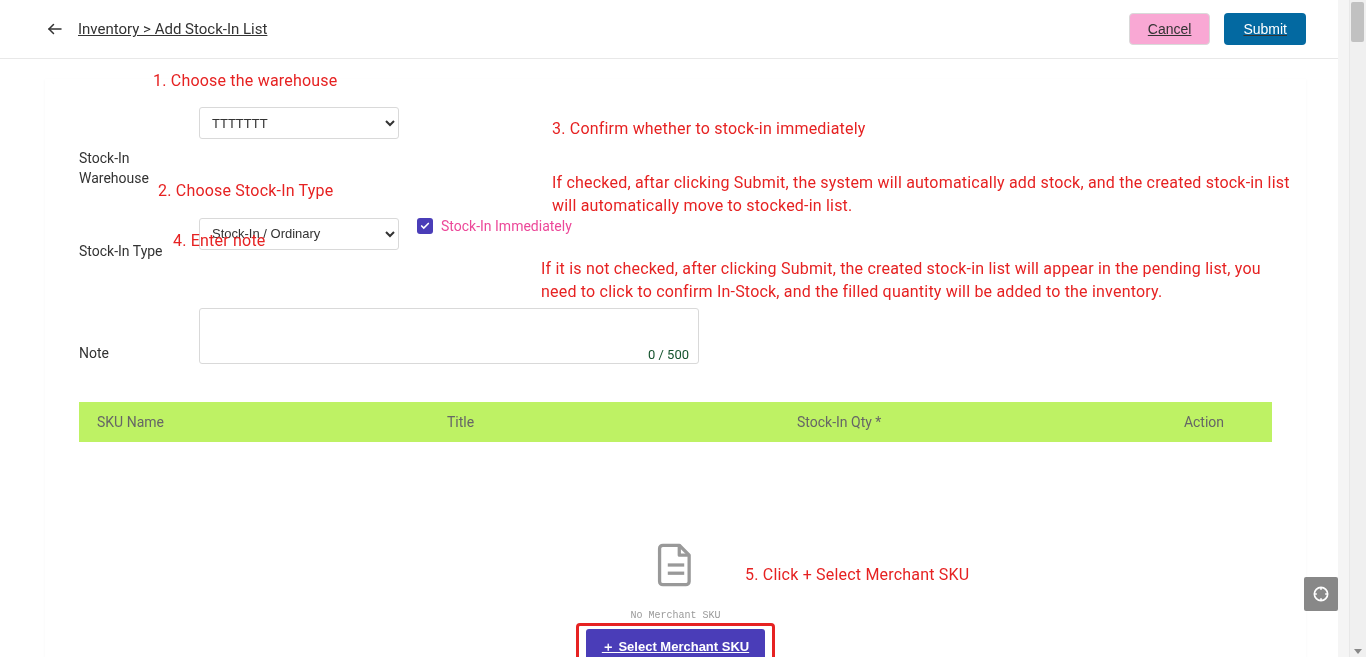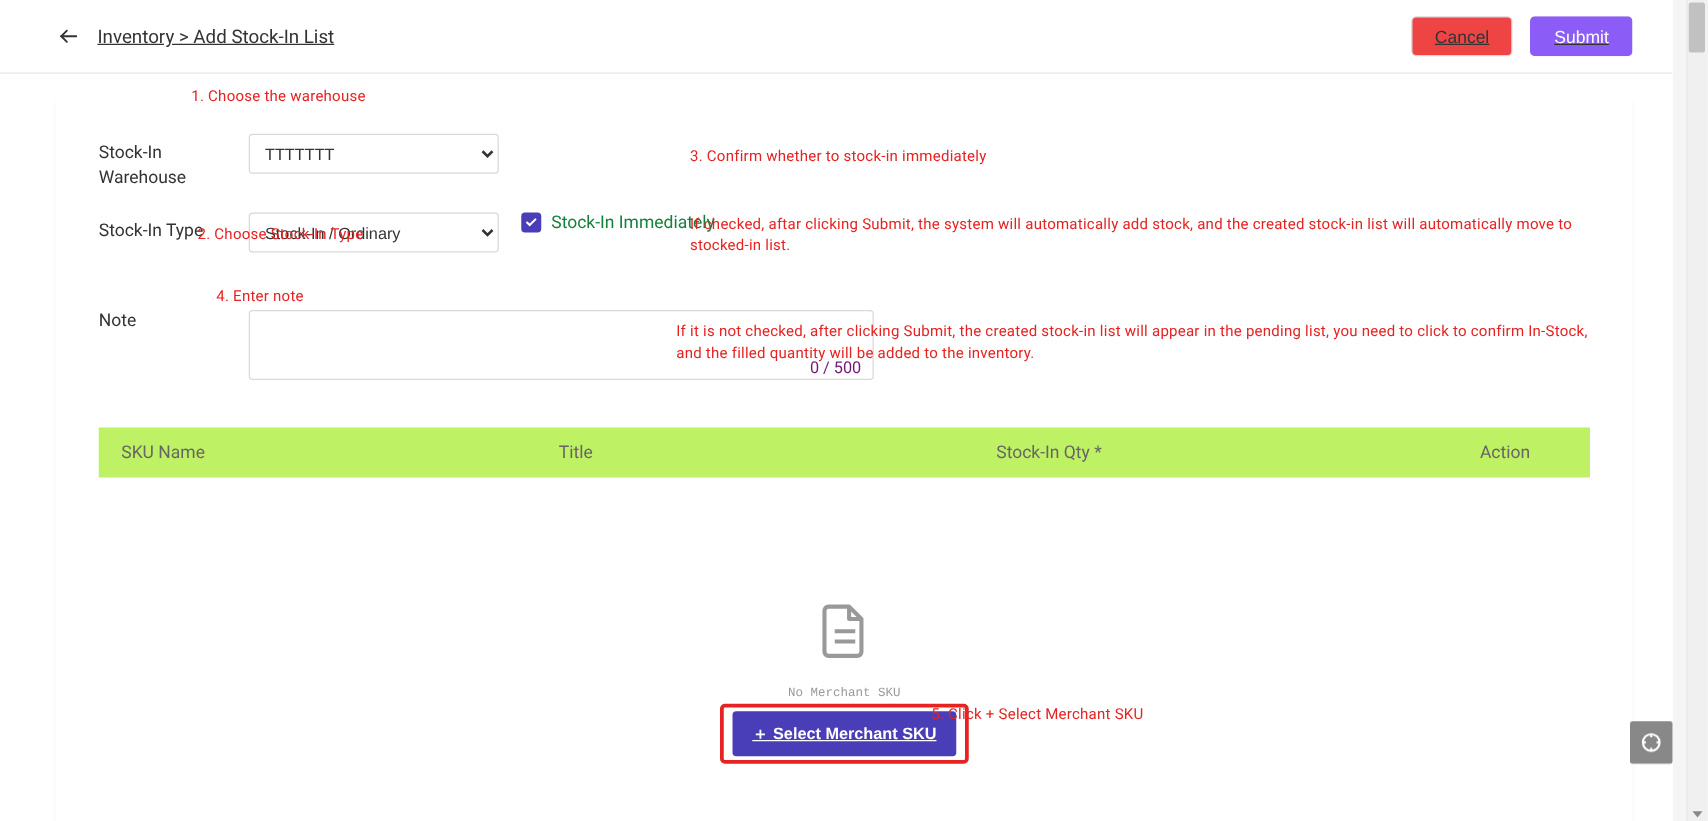--- a/index.html
+++ b/index.html
@@ -48,64 +48,64 @@
       padding: 0 32px 0 46px;
       justify-content: space-between;
       background: #fff;
       text-decoration: underline;
     }
     .header-left { display:flex; align-items:center; gap: 14px;}
     .back-arrow { color:#333; cursor:pointer; display:flex;align-items:center;}
     .breadcrumb { font-size:15px; color:#333; }
     .header-buttons { display:flex; gap:14px; }
     .btn { font-size:14px; padding:7px 18px; border-radius:4px; cursor:pointer; border:1px solid transparent; }
-    .btn-cancel { background:#ef4444; border:1px solid #d9d9d9; color:#333;}
-    .btn-submit { background:#8b5cf6; color:#fff; font-weight:500;}
+    .btn-cancel { background:#f9a8d4; border:1px solid #d9d9d9; color:#333;}
+    .btn-submit { background:#0369a1; color:#fff; font-weight:500;}
     
     .content-card {
       margin: 20px 32px 20px 45px;
       background:#fff;
       padding: 28px 34px 60px 34px;
       box-shadow: 0 1px 3px rgba(0,0,0,0.04);
       position: relative;
     }
     .form-row { display:flex; align-items:flex-start; gap: 0; margin-bottom: 18px; min-height:32px;}
     .form-row.align-center { align-items:center;}
-    .form-label { width:120px; font-size:14px; color:#333; line-height:1.4; padding-top:6px;}
+    .form-label { width:120px; font-size:14px; color:#333; line-height:1.4; padding-top:6px;margin-top:36px;}
     .form-label.nowrap { white-space:nowrap; padding-top:0;}
     .form-control-wrap { display:flex; align-items:flex-start; gap:18px;}
     select.form-select {
       width: 200px; height:32px; border:1px solid #d9d9d9; border-radius:3px; padding:0 8px;
       font-size:13px; color:#333; background:#fff;
     }
     .checkbox-wrap { display:flex; align-items:center; gap:8px;}
     .fake-checkbox { width:16px; height:16px; background:#4a3db8; border-radius:3px; display:flex;align-items:center;justify-content:center;}
     .fake-checkbox svg { width:10px; height:10px;}
-    .chk-label { font-size:14px; color:#15803d;}
+    .chk-label { font-size:14px; color:#ec4899;}
     .note-area-wrap { position:relative; width:500px;}
     .note-area { width:500px; height:56px; border:1px solid #d9d9d9; border-radius:3px; padding:6px 10px; font-size:13px; resize:none;}
-    .char-count { position:absolute; right:10px; bottom:6px; font-size:13px; color:#701a75;}
+    .char-count { position:absolute; right:10px; bottom:6px; font-size:13px; color:#14532d;}
     
     .table-header { margin-top:34px; background:#bef264; display:flex; height:40px; align-items:center; font-size:14px; color:#666; padding:0 18px;}
     .th-sku { flex: 0 0 350px;}
     .th-title { flex: 0 0 350px;}
     .th-qty { flex:1; text-align:left;}
     .th-action { flex:0 0 100px; text-align:center;}
     
     .empty-state { text-align:center; margin-top:100px;}
     .empty-icon { color:#999; margin-bottom:18px;}
     .empty-text { font-size:10px; color:#999; margin-bottom:8px;font-family:Liberation Mono, monospace;}
     .select-sku-btn-wrap { display:inline-block; position:relative;}
     .select-sku-btn {
       background:#4a3db8; color:#fff; border:none; padding:9px 16px; font-size:13px; font-weight:600;
       border-radius:3px; cursor:pointer;text-decoration:underline;
     }
     .red-box { position:absolute; left:-10px; top:-6px; right:-10px; bottom:-6px; border:3px solid #e62222; border-radius:4px; pointer-events:none;}
     
-    .anno { position:absolute; color:#e62222; font-size:12px; font-weight:400; letter-spacing:0.2px; white-space:normal; line-height:1.45; z-index:50;}
+    .anno { position:absolute; color:#e62222; font-size:16px; font-weight:400; letter-spacing:0.2px; white-space:normal; line-height:1.45; z-index:50;}
     
     .support-widget { position:absolute; right:28px; bottom:46px; width:34px;height:34px; background:#888; display:flex;align-items:center;justify-content:center; color:#fff; border-radius:2px;}
   </style>
 </head>
 <body>
 
 <div class="viewport">
 
   <div class="page-header">
     <div class="header-left">

